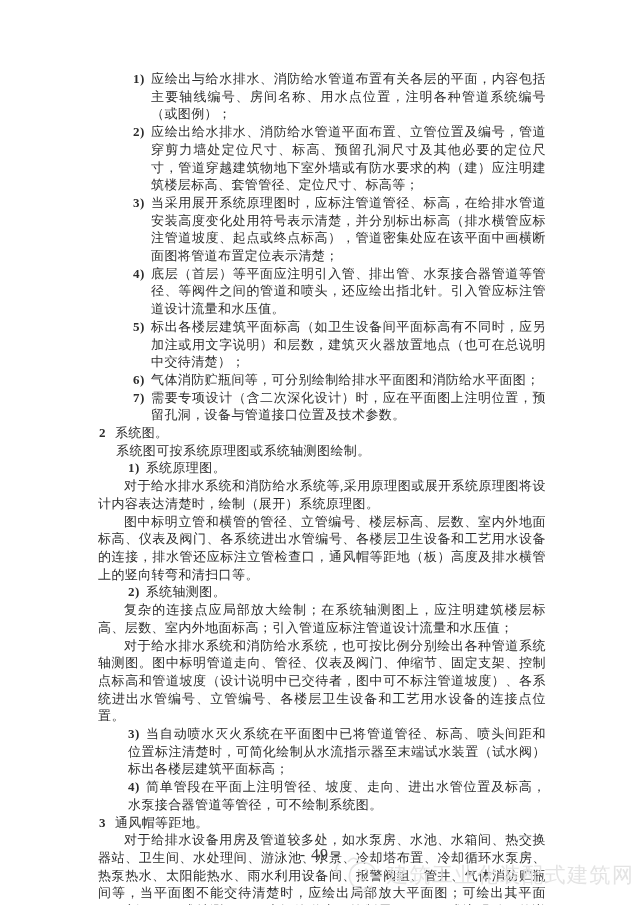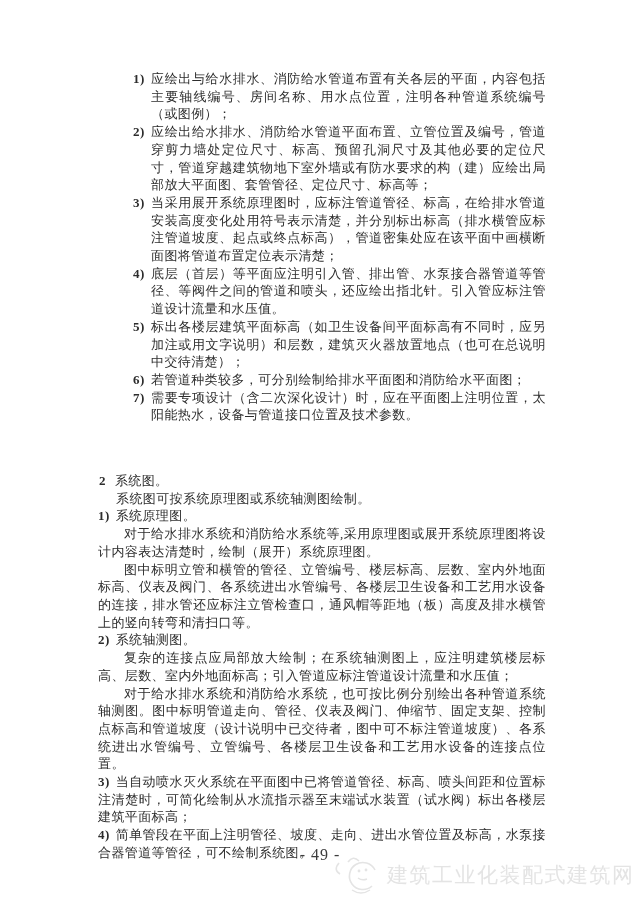--- a/index.html
+++ b/index.html
@@ -20,26 +20,26 @@
     font-size: 13px;
     line-height: 17.7px;
     letter-spacing: 0.4px;
     text-align: justify;
   }
   
   .item { display: flex; margin-left: 35px; }
   .item .num { flex: 0 0 18px; font-weight: bold; }
   .item .txt { flex: 1; text-align: justify; }
   
-  .section { margin-left: 1px; margin-top: 48px; }
+  .section { margin-left: 1px; }
   .section .num { font-weight: bold; margin-right: 9px; }
   
   .para { margin-left: 18px; }
   
-  .sub { }
+  .sub { margin-left: 30px; }
   .sub .num { font-weight: bold; margin-right: 6px; }
   
   .ipara { text-indent: 26px; }
   .pagenum {
     position: absolute;
     top: 846px;
     left: 0;
     width: 640px;
     text-align: center;
     font-size: 16px;
@@ -69,41 +69,41 @@
 <div class="page">
 
   <div class="content">
 
     <div class="item">
       <span class="num">1)</span>
       <div class="txt">应绘出与给水排水、消防给水管道布置有关各层的平面，内容包括主要轴线编号、房间名称、用水点位置，注明各种管道系统编号（或图例）；</div>
     </div>
     <div class="item">
       <span class="num">2)</span>
-      <div class="txt">应绘出给水排水、消防给水管道平面布置、立管位置及编号，管道穿剪力墙处定位尺寸、标高、预留孔洞尺寸及其他必要的定位尺寸，管道穿越建筑物地下室外墙或有防水要求的构（建）应绘出局部放大平面图、套管管径、定位尺寸、标高等；</div>
+      <div class="txt">应绘出给水排水、消防给水管道平面布置、立管位置及编号，管道穿剪力墙处定位尺寸、标高、预留孔洞尺寸及其他必要的定位尺寸，管道穿越建筑物地下室外墙或有防水要求的构（建）应注明建筑楼层标高、套管管径、定位尺寸、标高等；</div>
     </div>
     <div class="item">
       <span class="num">3)</span>
       <div class="txt">当采用展开系统原理图时，应标注管道管径、标高，在给排水管道安装高度变化处用符号表示清楚，并分别标出标高（排水横管应标注管道坡度、起点或终点标高），管道密集处应在该平面中画横断面图将管道布置定位表示清楚；</div>
     </div>
     <div class="item">
       <span class="num">4)</span>
       <div class="txt">底层（首层）等平面应注明引入管、排出管、水泵接合器管道等管径、等阀件之间的管道和喷头，还应绘出指北针。引入管应标注管道设计流量和水压值。</div>
     </div>
     <div class="item">
       <span class="num">5)</span>
       <div class="txt">标出各楼层建筑平面标高（如卫生设备间平面标高有不同时，应另加注或用文字说明）和层数，建筑灭火器放置地点（也可在总说明中交待清楚）；</div>
     </div>
     <div class="item">
       <span class="num">6)</span>
-      <div class="txt">若管道种类较多，可分别绘制给排水平面图和消防给水平面图；</div>
+      <div class="txt">气体消防贮瓶间等，可分别绘制给排水平面图和消防给水平面图；</div>
     </div>
     <div class="item">
       <span class="num">7)</span>
-      <div class="txt">需要专项设计（含二次深化设计）时，应在平面图上注明位置，太阳能热水，设备与管道接口位置及技术参数。</div>
+      <div class="txt">需要专项设计（含二次深化设计）时，应在平面图上注明位置，预留孔洞，设备与管道接口位置及技术参数。</div>
     </div>
 
     <div class="section">
       <span class="num">2</span><span>系统图。</span>
     </div>
     <div class="para">系统图可按系统原理图或系统轴测图绘制。</div>
 
     <div class="sub">
       <span class="num">1)</span><span>系统原理图。</span>
     </div>

